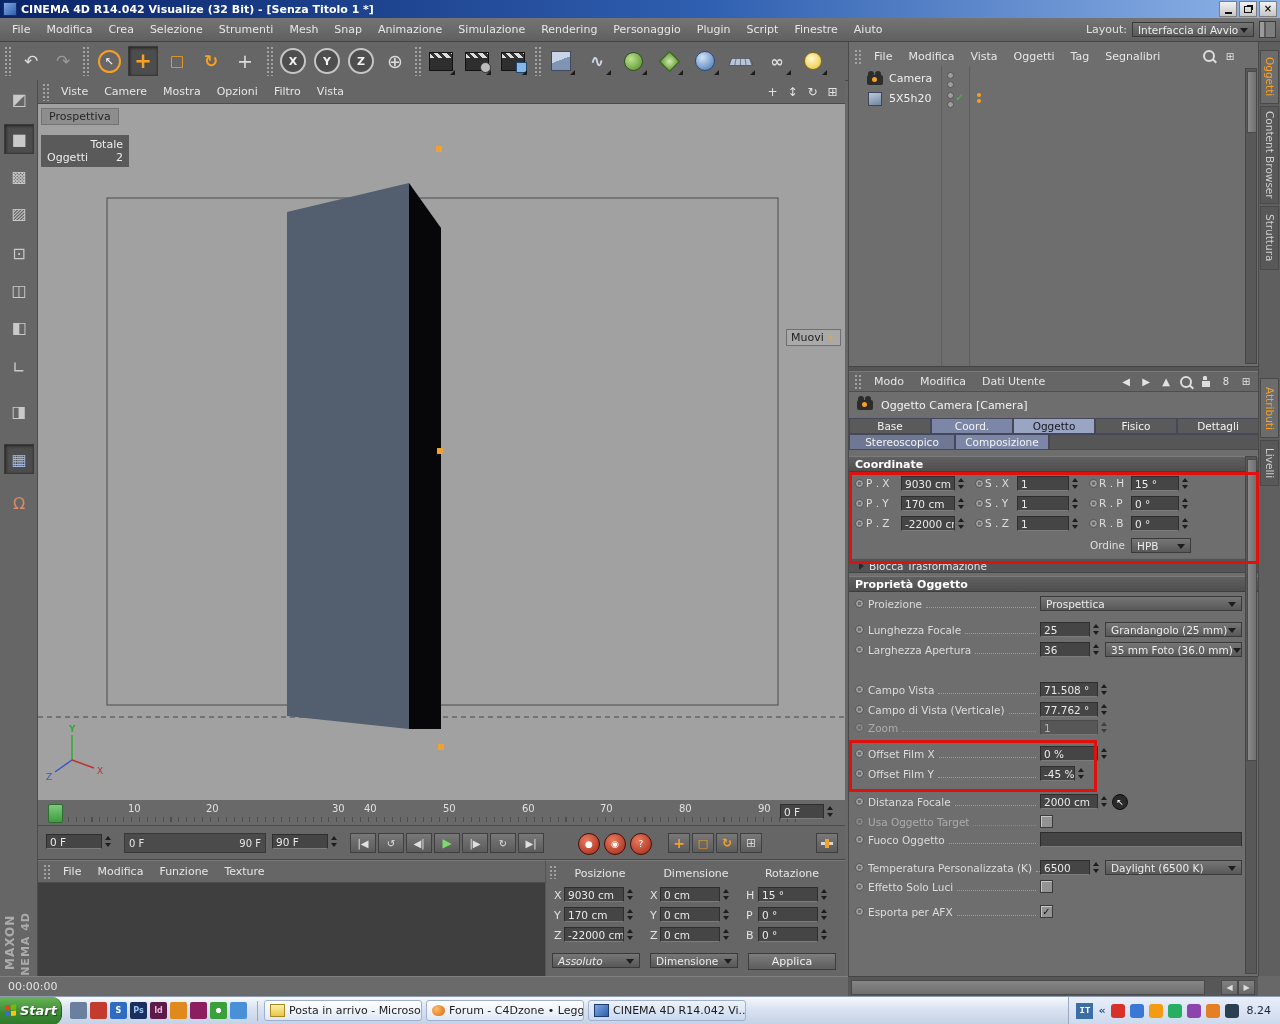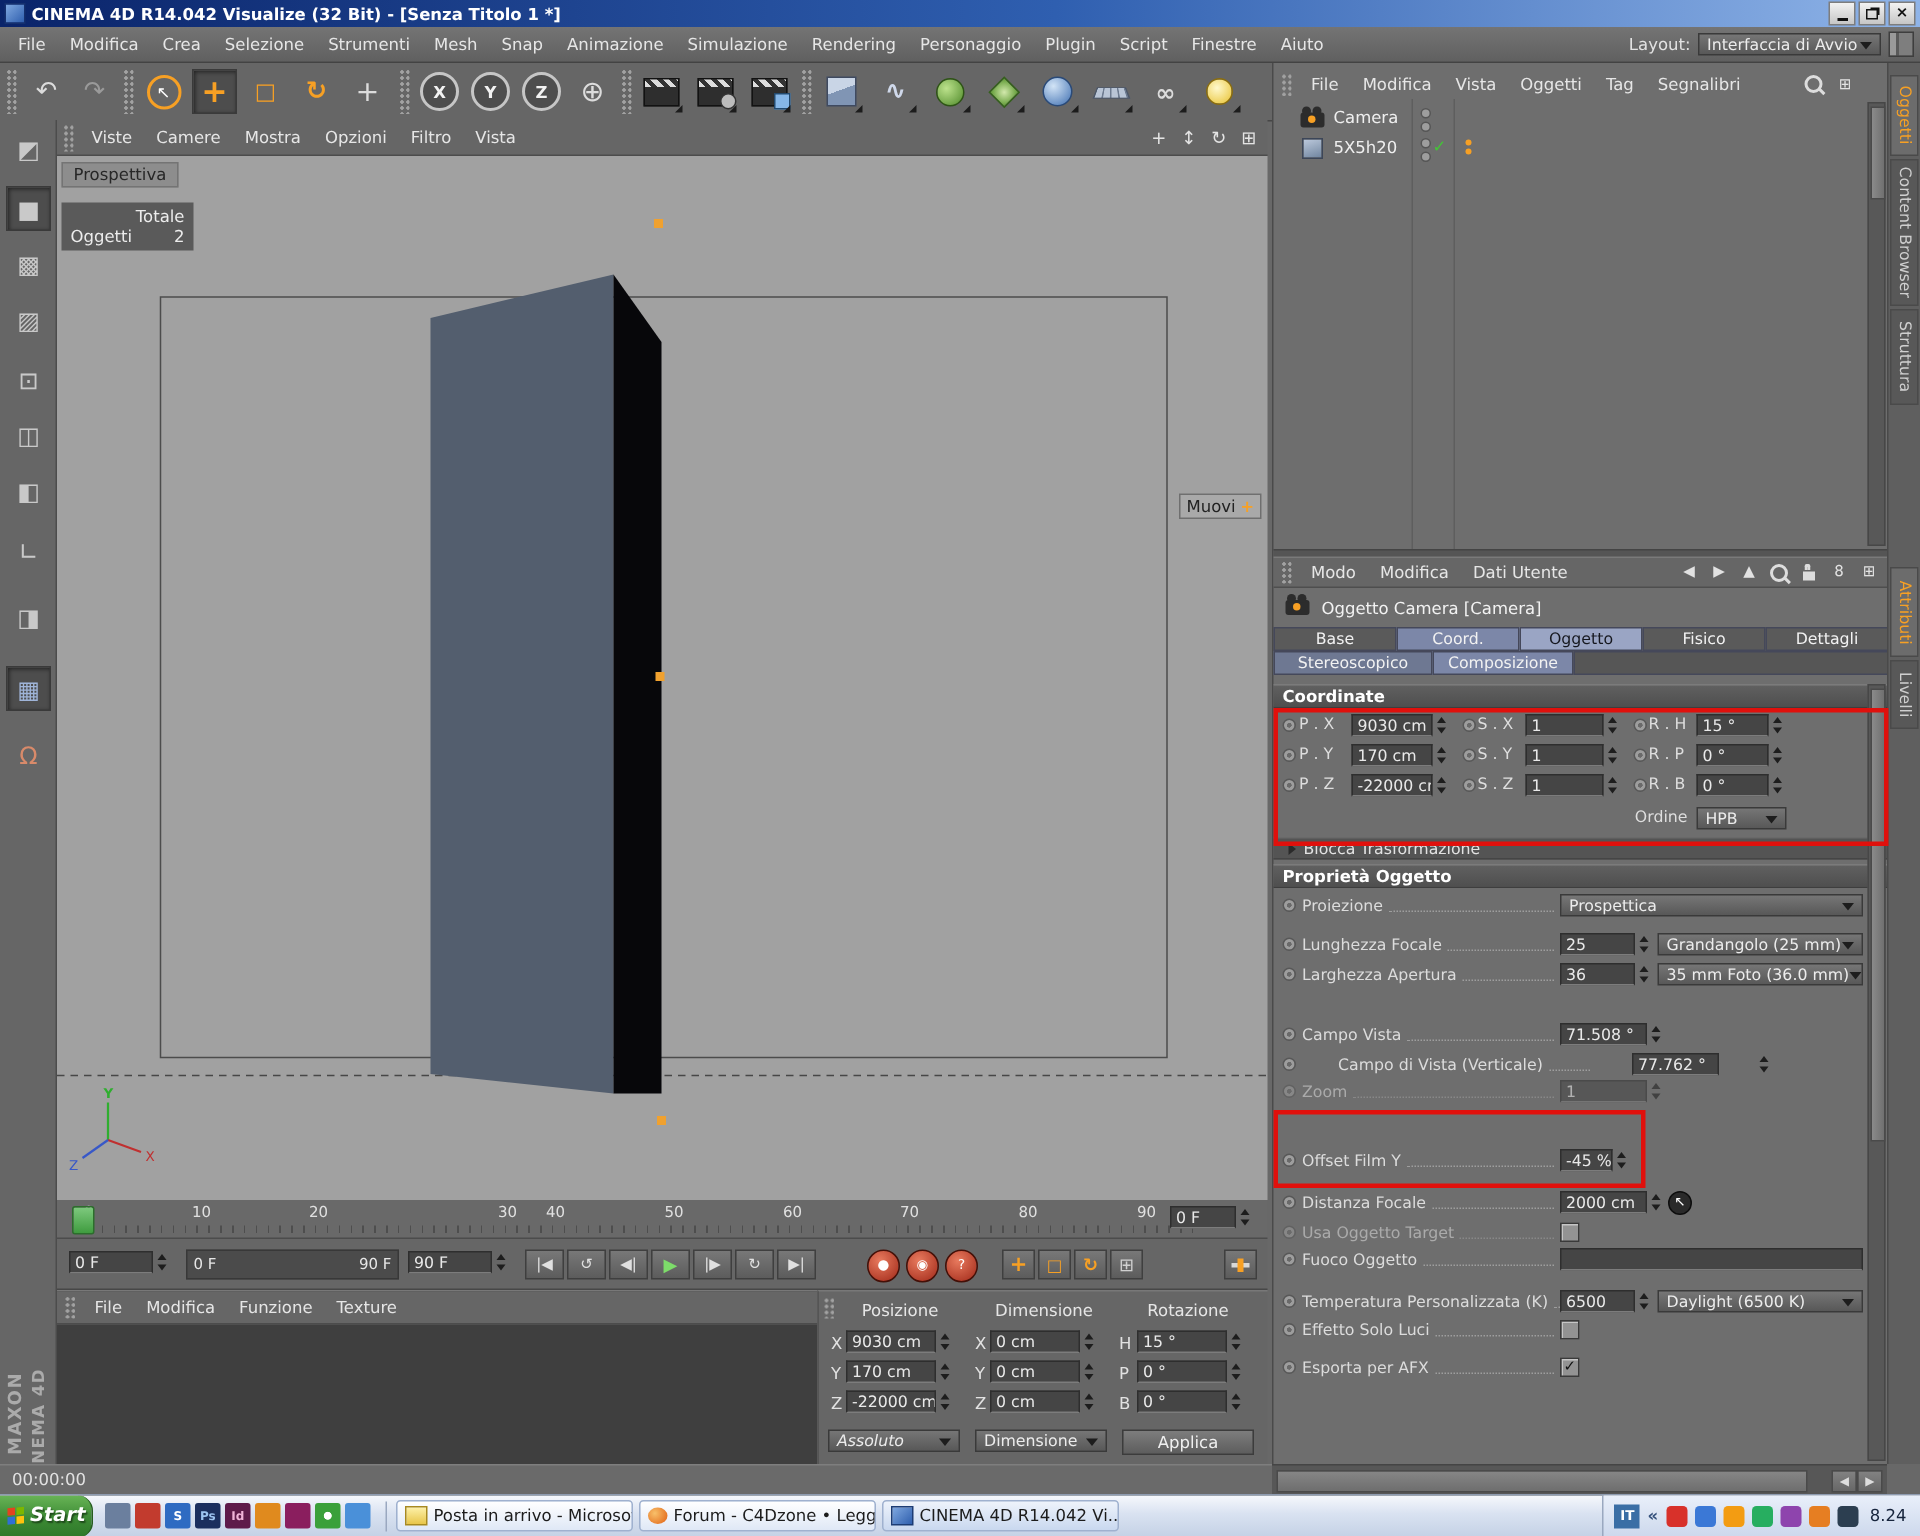--- a/index.html
+++ b/index.html
@@ -172,21 +172,21 @@
   .ql:nth-of-type(3){background:#2e6bc2;} .ql:nth-of-type(4){background:#1b2f5e;color:#9cc3f0;}
   .ql:nth-of-type(5){background:#5e1b4a;color:#f0b3d8;} .ql:nth-of-type(6){background:#e08a1e;}
   .ql:nth-of-type(7){background:#8a1e5e;} .ql:nth-of-type(8){background:radial-gradient(circle,#fff 20%,#3aa03a 24%);}
   .ql:nth-of-type(9){background:#4a90d9;}
   .tdiv{width:1px;height:20px;background:#9aa8c0;margin:0 2px;}
   .taskwin{width:158px;height:21px;background:linear-gradient(#ffffff,#dfe8f6);border:1px solid #9fb1cf;border-radius:3px;
     display:flex;align-items:center;gap:4px;padding:0 5px;box-sizing:border-box;color:#1c1c1c;font-size:11px;overflow:hidden;white-space:nowrap;}
   .twico{width:13px;height:11px;flex:none;}
   #tray{margin-left:auto;height:28px;display:flex;align-items:center;gap:5px;
     background:linear-gradient(#e9effa,#ccd8ec);border-left:1px solid #9aa8c0;padding:0 9px 0 7px;box-sizing:border-box;}
-  .lang{width:17px;height:16px;background:#3a6ea5;color:#fff;font-size:9px;font-weight:bold;display:flex;align-items:center;justify-content:center;}
+  .lang{width:17px;height:16px;background:#3a6ea5;color:#fff;font-size:9px;font-weight:bold;display:flex;align-items:center;justify-content:center;font-family:Liberation Mono, monospace;}
   .chev{color:#35517c;font-weight:bold;}
   .tico{width:14px;height:14px;border-radius:3px;}
   .clock{color:#16243c;margin-left:3px;}
 </style>
 </head>
 <body>
 
 <div id="screen">
 
   <div id="titlebar">
@@ -745,21 +745,21 @@
       <div class="lblbox">
           <span>Campo Vista</span>
           <i class="leader"></i>
         </div>
       <div class="fld" style="width:58px;">71.508 °</div>
       <div class="spn">
           <i class="up"></i>
           <i class="dn"></i>
         </div>
     </div>
-    <div class="prw" style="top:658px;gap:24px;">
+    <div class="prw" style="top:658px;">
       <div class="adot"></div>
       <div class="lblbox">
           <span>Campo di Vista (Verticale)</span>
           <i class="leader"></i>
         </div>
       <div class="fld" style="width:58px;">77.762 °</div>
       <div class="spn">
           <i class="up"></i>
           <i class="dn"></i>
         </div>
@@ -770,20 +770,32 @@
           <span>Zoom</span>
           <i class="leader"></i>
         </div>
       <div class="fld" style="width:58px;">1</div>
       <div class="spn">
           <i class="up"></i>
           <i class="dn"></i>
         </div>
     </div>
 
+    <div class="prw" style="top:702px;">
+      <div class="adot"></div>
+      <div class="lblbox">
+          <span>Offset Film X</span>
+          <i class="leader"></i>
+        </div>
+      <div class="fld" style="width:58px;">0 %</div>
+      <div class="spn">
+          <i class="up"></i>
+          <i class="dn"></i>
+        </div>
+    </div>
     <div class="prw" style="top:722px;">
       <div class="adot"></div>
       <div class="lblbox">
           <span>Offset Film Y</span>
           <i class="leader"></i>
         </div>
       <div class="fld" style="width:35px;">-45 %</div>
       <div class="spn">
           <i class="up"></i>
           <i class="dn"></i>

